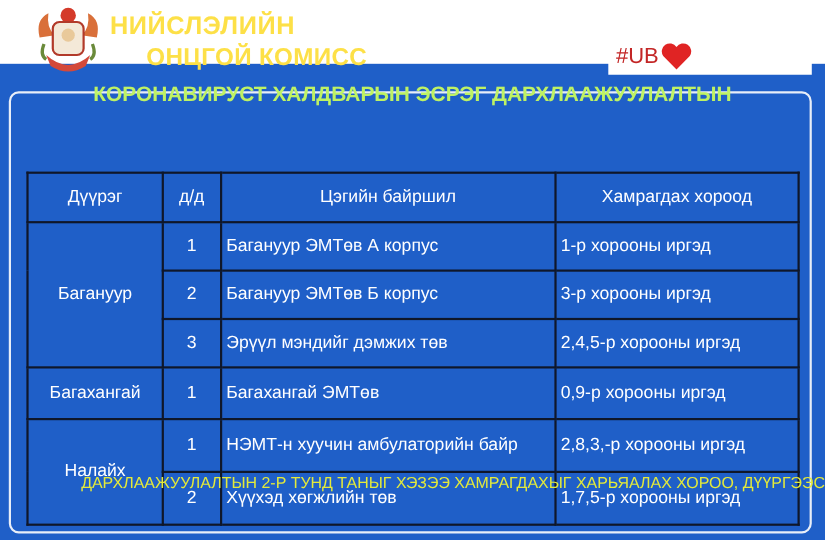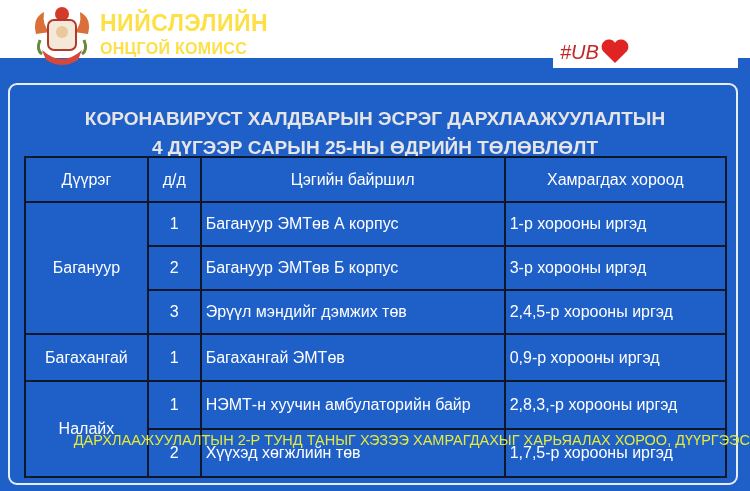--- a/index.html
+++ b/index.html
@@ -1,27 +1,27 @@
 <!DOCTYPE html>
 <html><head>
 <meta charset="utf-8">
 <style>
   html,body{margin:0;padding:0;}
   body{width:750px;height:491px;overflow:hidden;background:#1f5fc8;font-family:"Liberation Sans","DejaVu Sans",sans-serif;position:relative;}
   .header{position:absolute;left:0;top:0;width:750px;height:58px;background:#fff;}
   .logo{position:absolute;left:30px;top:4px;width:64px;height:64px;}
   .org{position:absolute;left:100px;top:12px;color:#fde047;font-weight:bold;line-height:1;}
   .org .l1{font-size:23px;letter-spacing:0.5px;}
-  .org .l2{font-size:16px;margin-top:6px;letter-spacing:0.3px;}
+  .org .l2{font-size:22px;margin-top:6px;letter-spacing:0.3px;margin-left:33px;}
   .tagbox{position:absolute;left:553px;top:32px;width:185px;height:36px;background:#fff;border-radius:6px 6px 0 0;}
-  .tag{position:absolute;left:560px;top:38px;font-size:20px;color:#2a2a9c;display:flex;align-items:flex-end;font-style:italic;}
+  .tag{position:absolute;left:560px;top:38px;font-size:20px;color:#2a2a9c;display:flex;align-items:center;}
   .tag .h{color:#c32626;}
   .tag .heart{width:30px;height:26px;margin:0 1px;}
   .panel{position:absolute;left:8px;top:83px;width:726px;height:398px;border:2px solid #e8eef8;border-radius:9px;}
-  .title{position:absolute;left:0;top:104px;width:750px;text-align:center;color:#e5e5e5;font-weight:bold;font-size:19px;line-height:29px;}
+  .title{position:absolute;left:0;top:72px;width:750px;text-align:center;color:#bef264;font-weight:bold;font-size:19px;line-height:29px;}
   table{position:absolute;left:24px;top:156px;width:703px;border-collapse:collapse;color:#fff;font-size:16px;}
   td,th{border:2px solid #0f172a;padding:5px 4px;font-weight:normal;}
   th{height:33px;text-align:center;}
   td{height:32px;}
   .c{text-align:center;}
   .note{position:absolute;left:0;top:430px;width:750px;text-align:right;color:#e4ea3a;font-size:14.5px;line-height:20px;}
 </style>
 </head>
 <body>
 
@@ -48,21 +48,20 @@
   <span class="h">#UB</span>
   <svg class="heart" viewBox="0 0 32 28">
     <path d="M16 27 L3 14 A7.5 7.5 0 0 1 16 5 A7.5 7.5 0 0 1 29 14 Z" fill="#e02424"></path>
   </svg>
 </div>
 
 <div class="panel"></div>
 
 <div class="title">
   <div>КОРОНАВИРУСТ ХАЛДВАРЫН ЭСРЭГ ДАРХЛААЖУУЛАЛТЫН</div>
-  <div>4 ДҮГЭЭР САРЫН 25-НЫ ӨДРИЙН ТӨЛӨВЛӨЛТ</div>
 </div>
 
 <table>
   <colgroup>
       <col style="width:123px">
       <col style="width:53px">
       <col style="width:305px">
       <col style="width:222px">
     </colgroup>
   <tbody>

